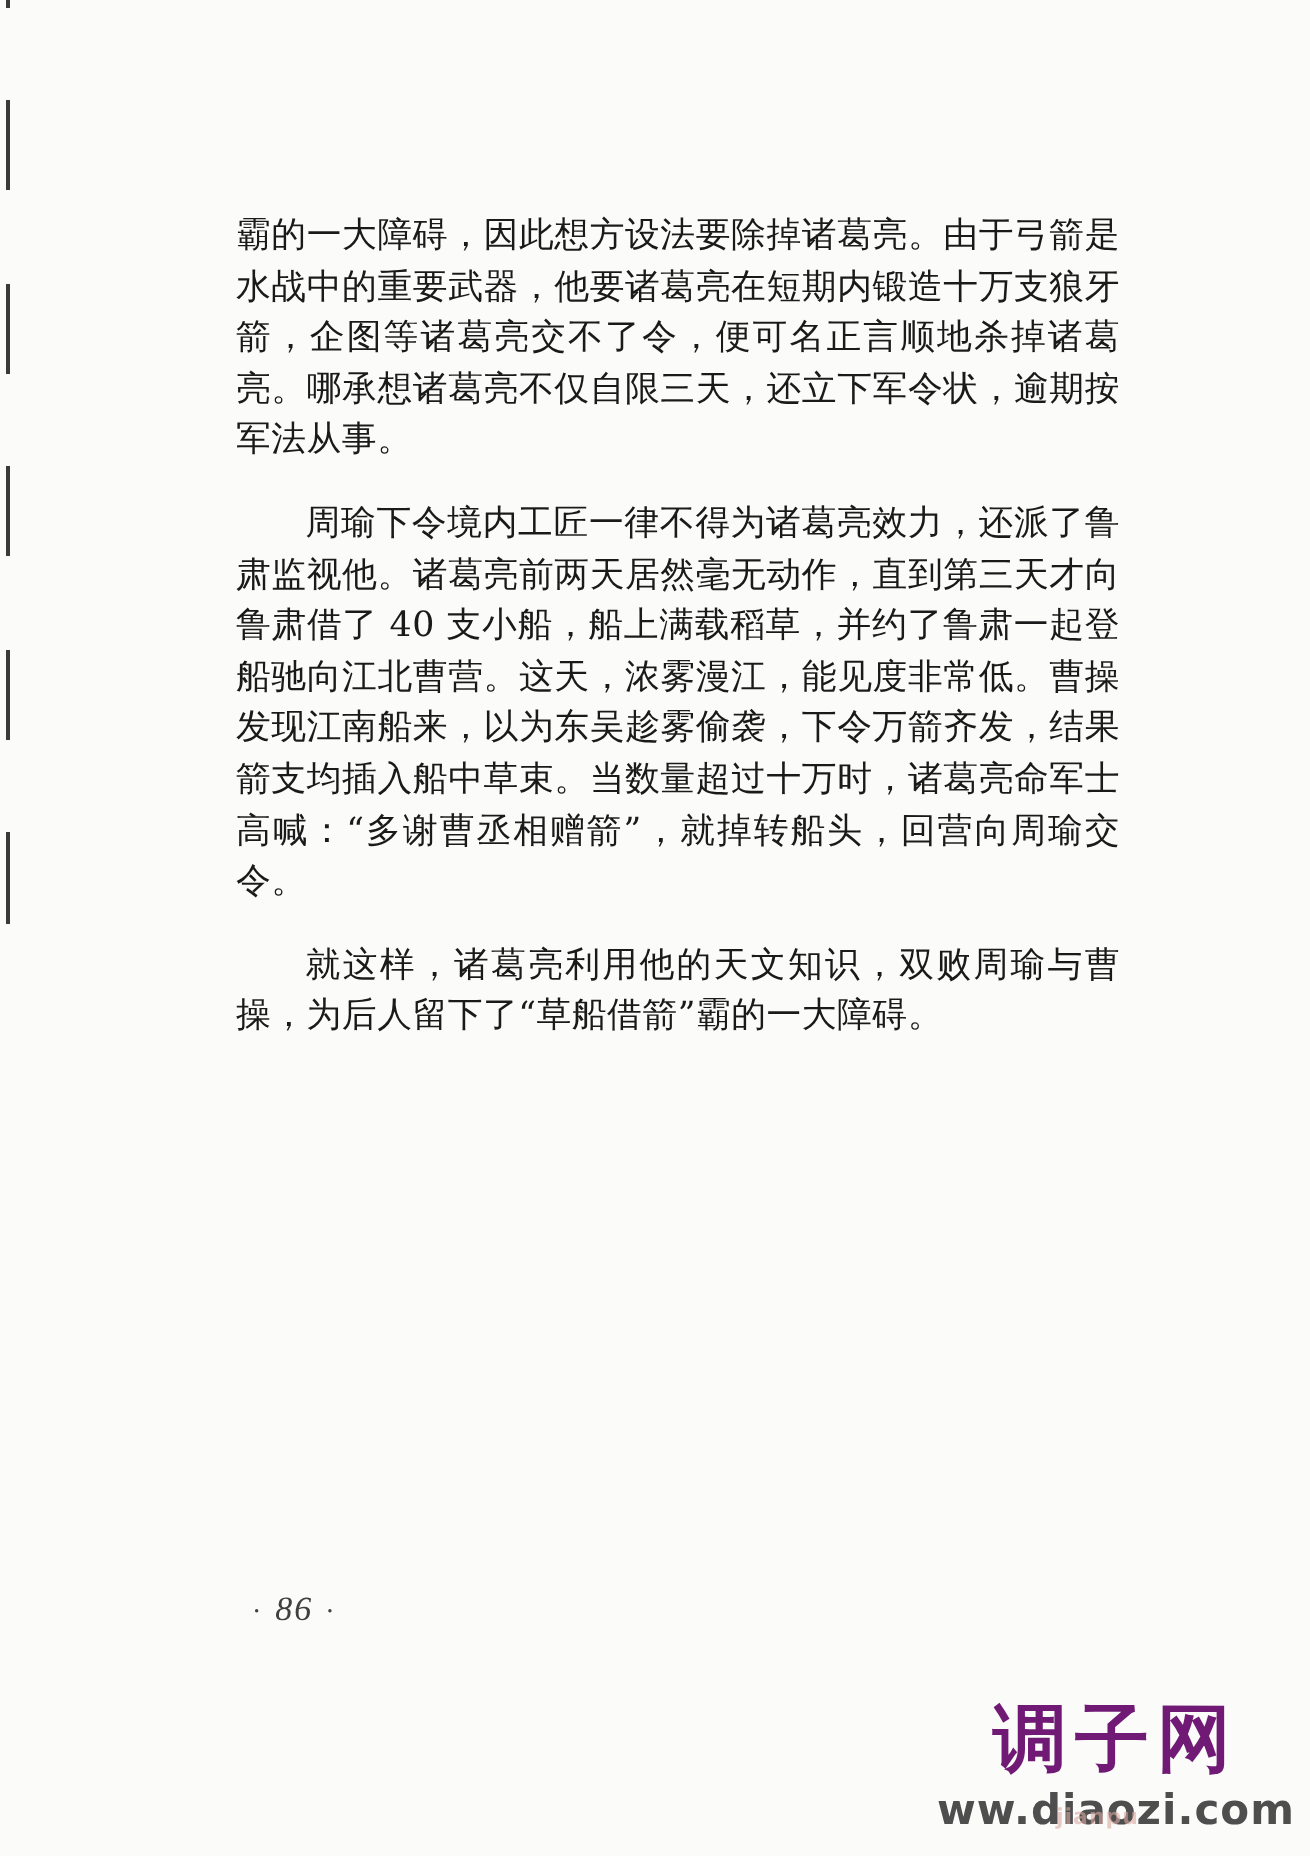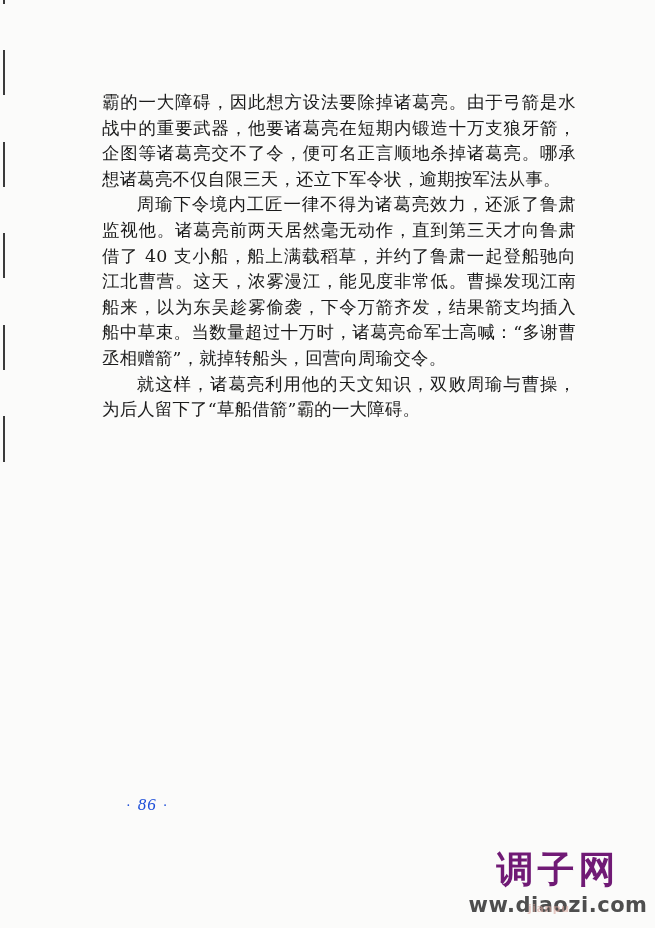--- a/index.html
+++ b/index.html
@@ -25,34 +25,34 @@
       position: absolute;
       left: 102px;
       top: 90px;
       width: 474px;
       font-size: 17.4px;
       line-height: 25.6px;
       letter-spacing: 0.25px;
       text-align: justify;
     }
     .para {
-      margin: 0;
+      margin: 16px;
       text-indent: 2em;
     }
     .para.cont {
       text-indent: 0;
     }
     .page-number {
       position: absolute;
       left: 120px;
       top: 795px;
       font-family: "Liberation Serif", "DejaVu Serif", serif;
       font-style: italic;
       font-size: 17px;
-      color: #1d4ed8;
+      color: #404040;
       letter-spacing: 1px;
     }
     .page-number .dot {
       font-style: normal;
       font-size: 14px;
       padding: 0 6px;
     }
     .watermark {
       position: absolute;
       left: 468px;

